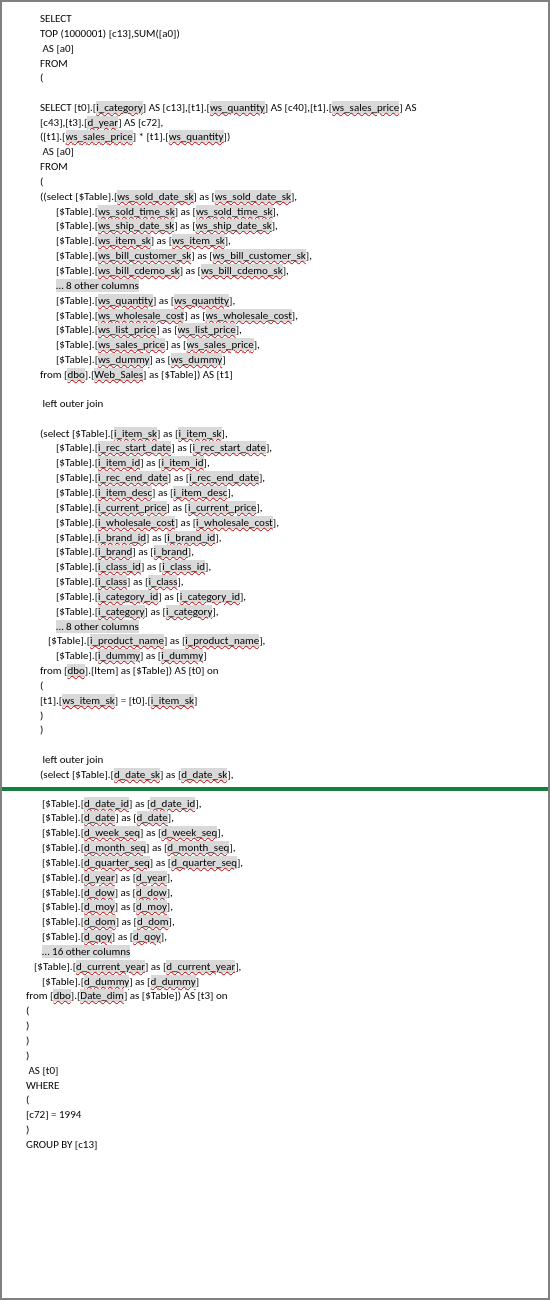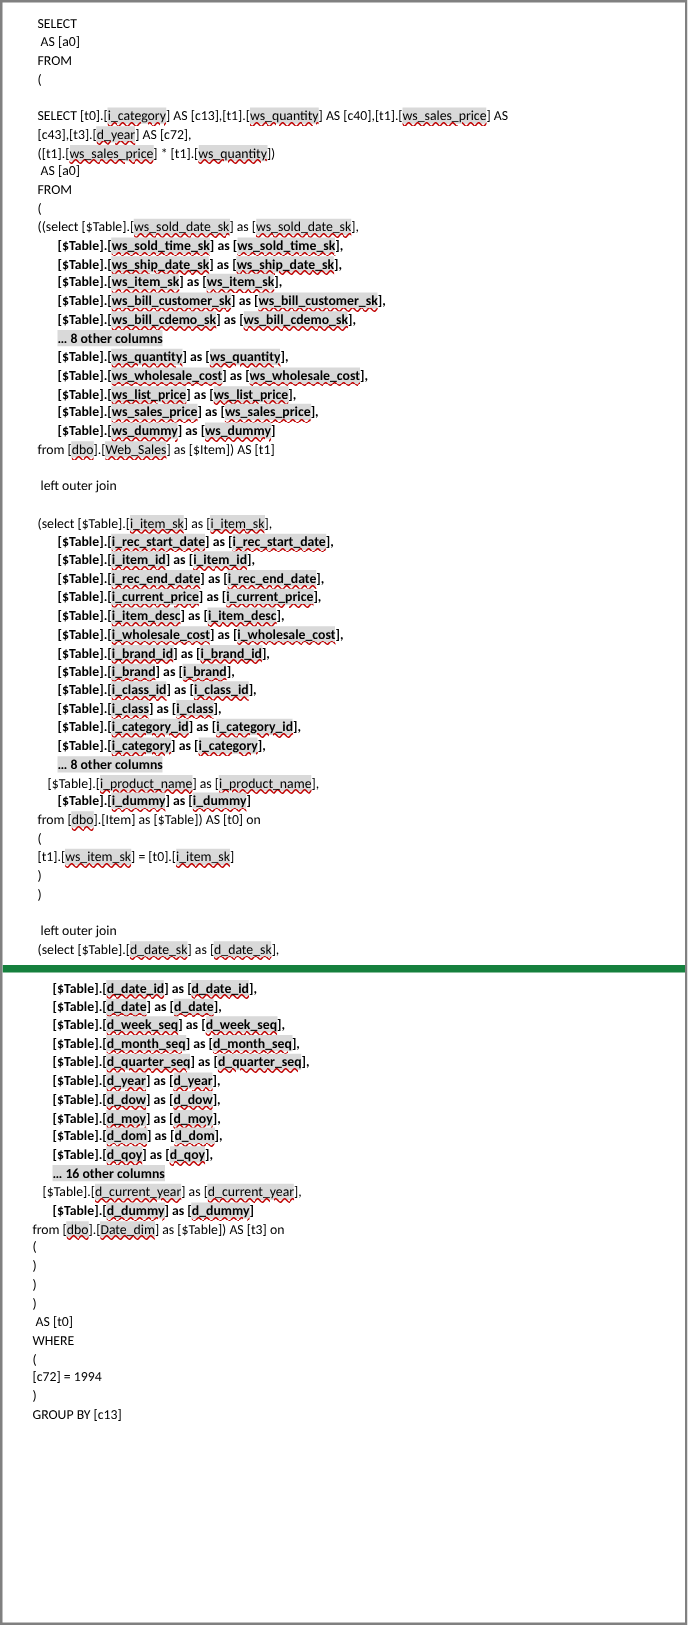--- a/index.html
+++ b/index.html
@@ -9,47 +9,48 @@
     height: 1300px;
     border: 2px solid #808080;
     background: #fff;
     padding: 10px 0;
     overflow: hidden;
     font-family: Calibri, Arial, sans-serif;
     font-size: 11px;
     line-height: 1.35;
     color: #000;
   }
-  .section1 { padding: 0 28px; }
+  .section1 { padding: 0 38px; }
   .section2 {
-    border-top: 6px solid #15803d;
+    border-top: 4px solid #15803d;
     margin-top: 4px;
     padding: 6px 24px 0 24px;
   }
   .line { white-space: pre; min-height: 14.5px; }
-  .ind2 { padding-left: 16px; font-weight: bold; }
+  .ind2 { padding-left: 16px; }
   .ind3 { padding-left: 8px; }
   .hl {
     background: #d9d9d9;
     text-decoration: underline;
     text-decoration-style: wavy;
     text-decoration-color: #c00000;
     text-decoration-thickness: 1px;
   }
   .hlplain {
     background: #d9d9d9;
   }
 </style>
 </head>
 <body>
 
 <div class="page">
 
   <div class="section1">
     <div class="line">SELECT</div>
+    <div class="line">TOP (1000001) [c13],SUM([a0])</div>
     <div class="line"> AS [a0]</div>
     <div class="line">FROM</div>
     <div class="line">(</div>
     <div class="line"></div>
     <div class="line"><span>SELECT [t0].[</span><span class="hl">i_category</span><span>] AS [c13],[t1].[</span><span class="hl">ws_quantity</span><span>] AS [c40],[t1].[</span><span class="hl">ws_sales_price</span><span>] AS </span></div>
     <div class="line"><span>[c43],[t3].[</span><span class="hl">d_year</span><span>] AS [c72],</span></div>
     <div class="line"><span>([t1].[</span><span class="hl">ws_sales_price</span><span>] * [t1].[</span><span class="hl">ws_quantity</span><span>])</span></div>
     <div class="line"> AS [a0]</div>
     <div class="line">FROM</div>
     <div class="line">(</div>
@@ -59,32 +60,32 @@
     <div class="line ind2"><span>[$Table].[</span><span class="hl">ws_ship_date_sk</span><span>] as [</span><span class="hl">ws_ship_date_sk</span><span>],</span></div>
     <div class="line ind2"><span>[$Table].[</span><span class="hl">ws_item_sk</span><span>] as [</span><span class="hl">ws_item_sk</span><span>],</span></div>
     <div class="line ind2"><span>[$Table].[</span><span class="hl">ws_bill_customer_sk</span><span>] as [</span><span class="hl">ws_bill_customer_sk</span><span>],</span></div>
     <div class="line ind2"><span>[$Table].[</span><span class="hl">ws_bill_cdemo_sk</span><span>] as [</span><span class="hl">ws_bill_cdemo_sk</span><span>],</span></div>
     <div class="line ind2"><span class="hlplain">… 8 other columns</span></div>
     <div class="line ind2"><span>[$Table].[</span><span class="hl">ws_quantity</span><span>] as [</span><span class="hl">ws_quantity</span><span>],</span></div>
     <div class="line ind2"><span>[$Table].[</span><span class="hl">ws_wholesale_cost</span><span>] as [</span><span class="hl">ws_wholesale_cost</span><span>],</span></div>
     <div class="line ind2"><span>[$Table].[</span><span class="hl">ws_list_price</span><span>] as [</span><span class="hl">ws_list_price</span><span>],</span></div>
     <div class="line ind2"><span>[$Table].[</span><span class="hl">ws_sales_price</span><span>] as [</span><span class="hl">ws_sales_price</span><span>],</span></div>
     <div class="line ind2"><span>[$Table].[</span><span class="hl">ws_dummy</span><span>] as [</span><span class="hl">ws_dummy</span><span>]</span></div>
-    <div class="line"><span>from [</span><span class="hl">dbo</span><span>].[</span><span class="hl">Web_Sales</span><span>] as [$Item]) AS [t1]</span></div>
+    <div class="line"><span>from [</span><span class="hl">dbo</span><span>].[</span><span class="hl">Web_Sales</span><span>] as [$Table]) AS [t1]</span></div>
 
     <div class="line"></div>
     <div class="line"> left outer join</div>
     <div class="line"></div>
 
     <div class="line"><span>(select [$Table].[</span><span class="hl">i_item_sk</span><span>] as [</span><span class="hl">i_item_sk</span><span>],</span></div>
     <div class="line ind2"><span>[$Table].[</span><span class="hl">i_rec_start_date</span><span>] as [</span><span class="hl">i_rec_start_date</span><span>],</span></div>
     <div class="line ind2"><span>[$Table].[</span><span class="hl">i_item_id</span><span>] as [</span><span class="hl">i_item_id</span><span>],</span></div>
     <div class="line ind2"><span>[$Table].[</span><span class="hl">i_rec_end_date</span><span>] as [</span><span class="hl">i_rec_end_date</span><span>],</span></div>
+    <div class="line ind2"><span>[$Table].[</span><span class="hl">i_item_desc</span><span>] as [</span><span class="hl">i_item_desc</span><span>],</span></div>
     <div class="line ind2"><span>[$Table].[</span><span class="hl">i_current_price</span><span>] as [</span><span class="hl">i_current_price</span><span>],</span></div>
-    <div class="line ind2"><span>[$Table].[</span><span class="hl">i_item_desc</span><span>] as [</span><span class="hl">i_item_desc</span><span>],</span></div>
     <div class="line ind2"><span>[$Table].[</span><span class="hl">i_wholesale_cost</span><span>] as [</span><span class="hl">i_wholesale_cost</span><span>],</span></div>
     <div class="line ind2"><span>[$Table].[</span><span class="hl">i_brand_id</span><span>] as [</span><span class="hl">i_brand_id</span><span>],</span></div>
     <div class="line ind2"><span>[$Table].[</span><span class="hl">i_brand</span><span>] as [</span><span class="hl">i_brand</span><span>],</span></div>
     <div class="line ind2"><span>[$Table].[</span><span class="hl">i_class_id</span><span>] as [</span><span class="hl">i_class_id</span><span>],</span></div>
     <div class="line ind2"><span>[$Table].[</span><span class="hl">i_class</span><span>] as [</span><span class="hl">i_class</span><span>],</span></div>
     <div class="line ind2"><span>[$Table].[</span><span class="hl">i_category_id</span><span>] as [</span><span class="hl">i_category_id</span><span>],</span></div>
     <div class="line ind2"><span>[$Table].[</span><span class="hl">i_category</span><span>] as [</span><span class="hl">i_category</span><span>],</span></div>
     <div class="line ind2"><span class="hlplain">… 8 other columns</span></div>
     <div class="line ind3"><span>[$Table].[</span><span class="hl">i_product_name</span><span>] as [</span><span class="hl">i_product_name</span><span>],</span></div>
     <div class="line ind2"><span>[$Table].[</span><span class="hl">i_dummy</span><span>] as [</span><span class="hl">i_dummy</span><span>]</span></div>

